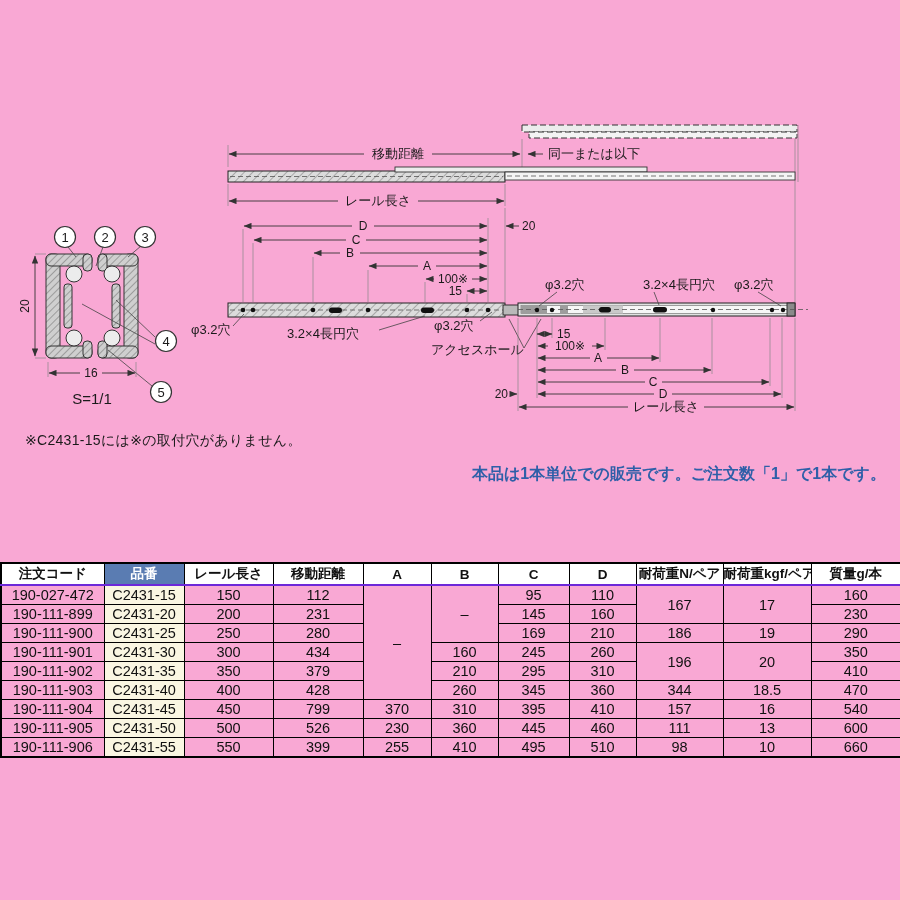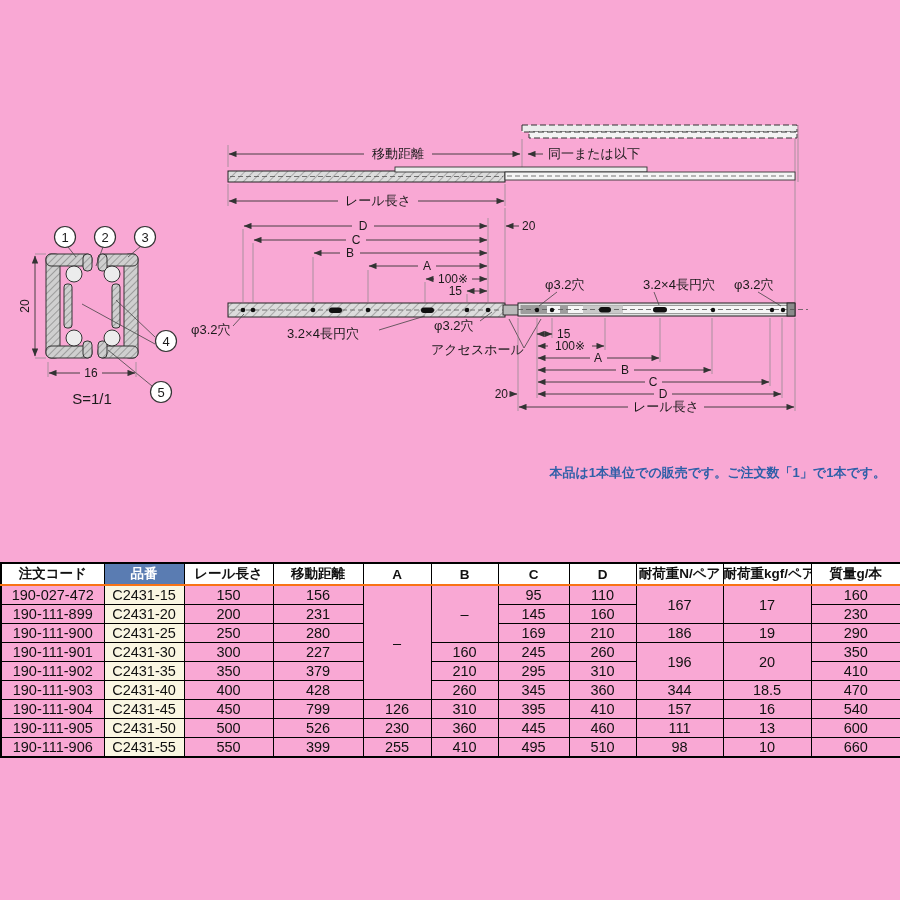--- a/index.html
+++ b/index.html
@@ -4,26 +4,26 @@
 <style>
   html,body{margin:0;padding:0;background:#fff}
   .page{position:relative;width:900px;height:900px;background:#f9a8d4;overflow:hidden;
         font-family:"Liberation Sans","DejaVu Sans",sans-serif;color:#111}
   svg.drawing{position:absolute;left:0;top:0}
   svg text{fill:#1a1a1a;font-family:"Liberation Sans","DejaVu Sans",sans-serif}
   .t13{font-size:13px}
   .t12{font-size:12px}
   .t15{font-size:15px}
   .note{position:absolute;left:25px;top:432px;font-size:14px;color:#1a1a1a;letter-spacing:.3px}
-  .note-blue{position:absolute;right:14px;top:464px;font-size:13px;font-weight:bold;color:#2e5fa8}
+  .note-blue{position:absolute;right:14px;top:464px;font-size:16px;font-weight:bold;color:#2e5fa8}
   table.spec{position:absolute;left:0;top:562px;width:900px;border-collapse:collapse;
              table-layout:fixed;border:2px solid #000}
   .spec th,.spec td{border:1px solid #000;text-align:center;vertical-align:middle;
                     padding:0;white-space:nowrap;overflow:hidden}
-  .spec thead th{height:20px;font-size:13.5px;font-weight:bold;border-bottom:2px solid #f97316;background:#fff}
+  .spec thead th{height:20px;font-size:13.5px;font-weight:bold;border-bottom:2px solid #6d28d9;background:#fff}
   .spec td{height:18px;font-size:14.5px;color:#111}
   .spec thead th.part-h{background:#5a7cb2;color:#fff}
   .spec td.part{background:#faf6e2}
 </style>
 </head>
 <body>
 
 <div class="page">
 
 <svg class="drawing" width="900" height="540" viewBox="0 0 900 540">
@@ -233,20 +233,21 @@
     <text class="t12" transform="rotate(-90,25,306)" x="25" y="310" text-anchor="middle">20</text>
     <line class="xl" x1="48" y1="362" x2="48" y2="377"></line>
     <line class="xl" x1="136" y1="362" x2="136" y2="377"></line>
     <line class="dl" x1="49" y1="373" x2="80" y2="373" marker-start="url(#ar)"></line>
     <line class="dl" x1="102" y1="373" x2="135" y2="373" marker-end="url(#ar)"></line>
     <text class="t12" x="91" y="377" text-anchor="middle">16</text>
     <text class="t15" x="92" y="404" text-anchor="middle">S=1/1</text>
   </g>
 </svg>
 
+<div class="note">※C2431-15には※の取付穴がありません。</div>
 <div class="note-blue">本品は1本単位での販売です。ご注文数「1」で1本です。</div>
 
 <table class="spec">
   <colgroup>
     <col style="width:103px">
         <col style="width:80px">
         <col style="width:89px">
         <col style="width:90px">
     <col style="width:68px">
         <col style="width:67px">
@@ -269,21 +270,21 @@
       <th>耐荷重N/ペア</th>
       <th>耐荷重kgf/ペア</th>
       <th>質量g/本</th>
     </tr>
   </thead>
   <tbody>
     <tr>
       <td>190-027-472</td>
       <td class="part">C2431-15</td>
       <td>150</td>
-      <td>156</td>
+      <td>112</td>
       <td rowspan="6">–</td>
       <td rowspan="3">–</td>
       <td>95</td>
       <td>110</td>
       <td rowspan="2">167</td>
       <td rowspan="2">17</td>
       <td>160</td>
     </tr>
     <tr>
       <td>190-111-899</td>
@@ -302,21 +303,21 @@
       <td>169</td>
       <td>210</td>
       <td>186</td>
       <td>19</td>
       <td>290</td>
     </tr>
     <tr>
       <td>190-111-901</td>
       <td class="part">C2431-30</td>
       <td>300</td>
-      <td>227</td>
+      <td>434</td>
       <td>160</td>
       <td>245</td>
       <td>260</td>
       <td rowspan="2">196</td>
       <td rowspan="2">20</td>
       <td>350</td>
     </tr>
     <tr>
       <td>190-111-902</td>
       <td class="part">C2431-35</td>
@@ -337,21 +338,21 @@
       <td>360</td>
       <td>344</td>
       <td>18.5</td>
       <td>470</td>
     </tr>
     <tr>
       <td>190-111-904</td>
       <td class="part">C2431-45</td>
       <td>450</td>
       <td>799</td>
-      <td>126</td>
+      <td>370</td>
       <td>310</td>
       <td>395</td>
       <td>410</td>
       <td>157</td>
       <td>16</td>
       <td>540</td>
     </tr>
     <tr>
       <td>190-111-905</td>
       <td class="part">C2431-50</td>

